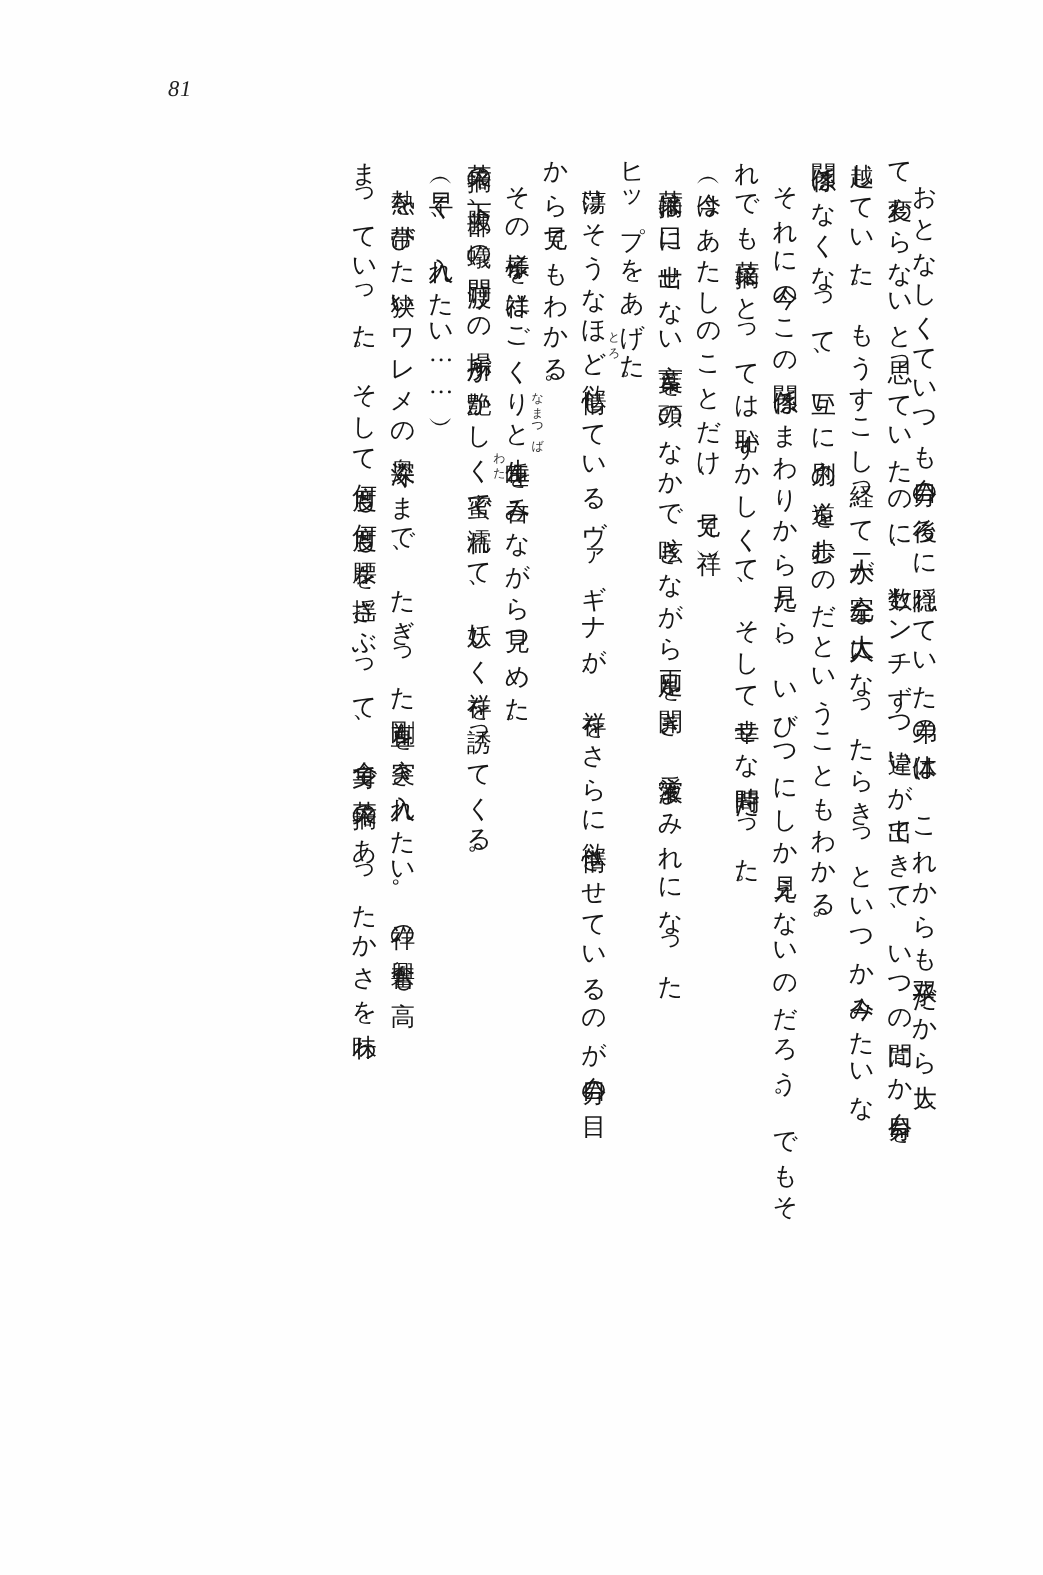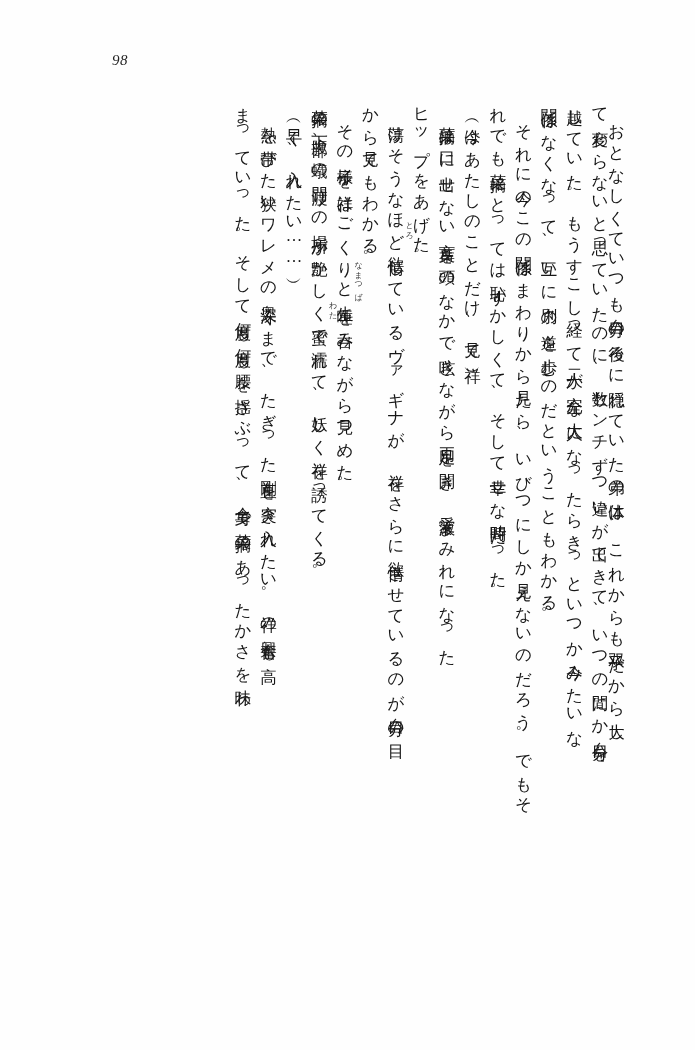--- a/index.html
+++ b/index.html
@@ -74,21 +74,21 @@
     letter-spacing: 1px;
     color: #333;
     line-height: 1;
   }
 </style>
 </head>
 <body>
 
 <div id="page">
 
-  <div id="page-number">98</div>
+  <div id="page-number">81</div>
 
   <div id="text-block">
       <div class="col indent-1">おとなしくていつも自分の後ろに隠れていた弟の体は、これからも双子だから大し</div>
       <div class="col">て変わらないと思っていたのに、数センチずつ違いが出てきて、いつの間にか自分を</div>
       <div class="col">越していた。もうすこし経って二人が完全な大人になったらきっといつか今みたいな</div>
       <div class="col">関係はなくなって、互いに別々の道を歩むのだということもわかる。</div>
       <div class="col indent-1">それに今のこの関係はまわりから見たら、いびつにしか見えないのだろう。でもそ</div>
       <div class="col">れでも菜摘にとっては恥ずかしくて、そして幸せな時間だった。</div>
       <div class="col indent-1">（今はあたしのことだけ、見て祥）</div>
       <div class="col indent-1">菜摘は口に出せない言葉を頭のなかで呟きながら両足を開き、愛液まみれになった</div>

